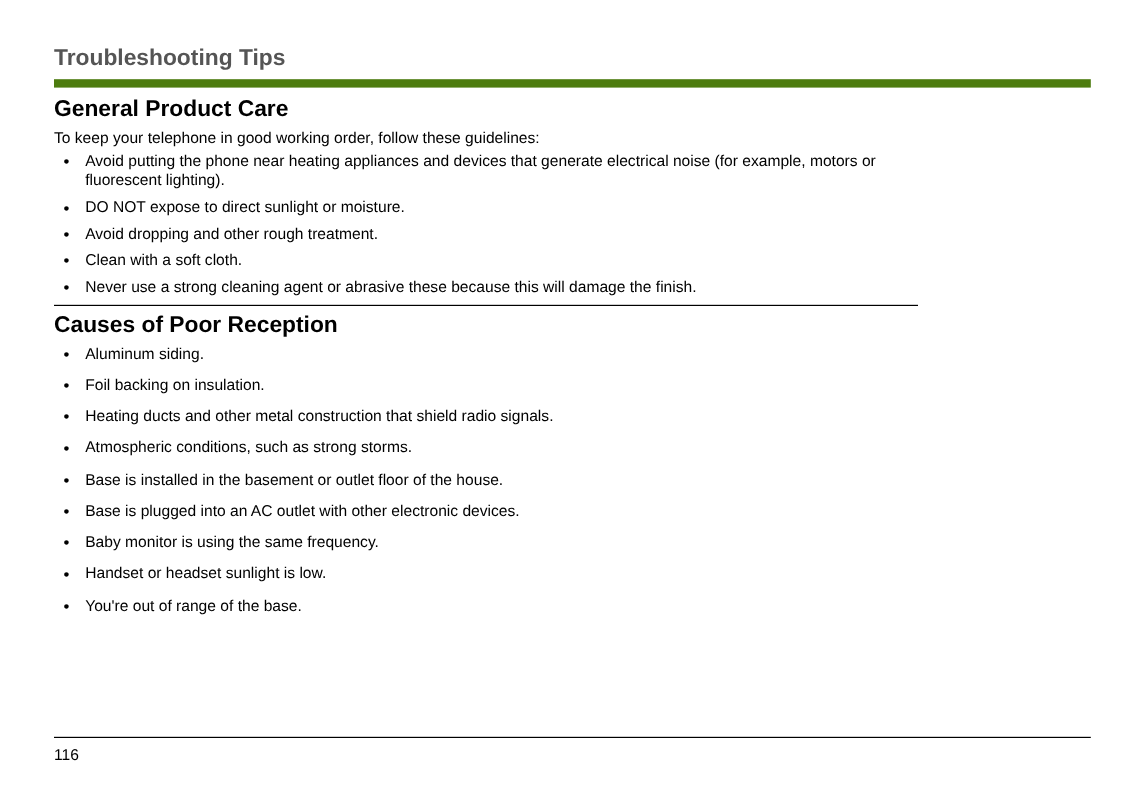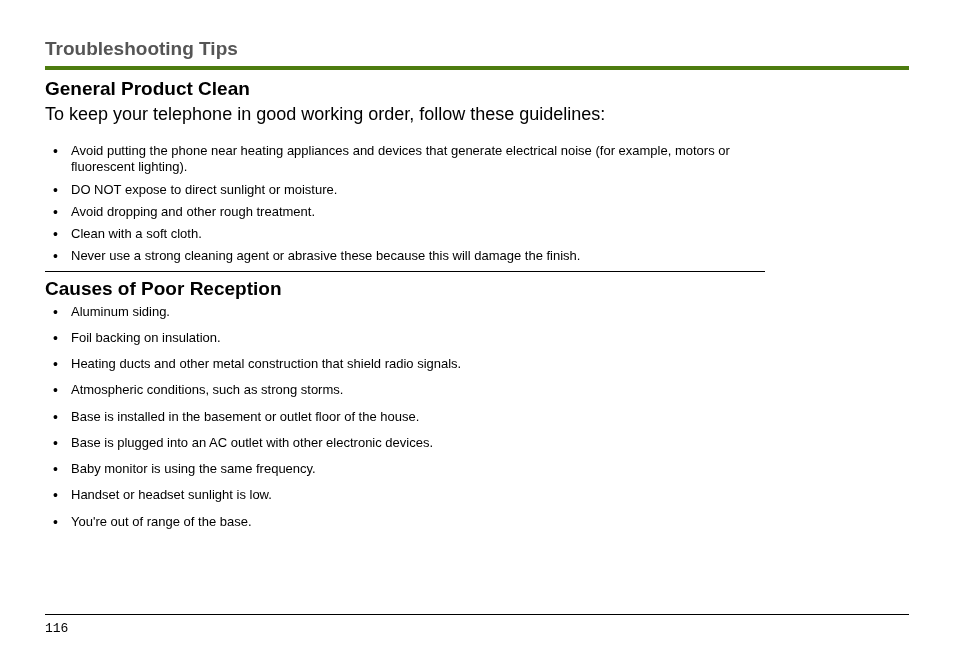--- a/index.html
+++ b/index.html
@@ -13,34 +13,34 @@
       background: #ffffff;
       font-family: 'Trebuchet MS', 'Lucida Grande', Arial, sans-serif;
       color: #000000;
       padding: 38px 45px 20px 45px;
       position: relative;
     }
     .page-title {
       font-size: 19px;
       font-weight: bold;
       color: #555555;
-      border-bottom: 4px solid #4d7c0f;
+      border-bottom: 7px solid #4d7c0f;
       padding-bottom: 6px;
       margin-bottom: 8px;
     }
     .section-heading {
       font-size: 19px;
       font-weight: bold;
       color: #000000;
       margin-top: 4px;
       margin-bottom: 4px;
     }
     .intro-text {
-      font-size: 18px;
-      margin-bottom: 18px;
+      font-size: 13px;
+      margin-bottom: 4px;
     }
     .bullet-list {
       list-style: none;
       margin-bottom: 4px;
     }
     .bullet-list li {
       font-size: 13px;
       position: relative;
       padding-left: 26px;
       margin-bottom: 6px;
@@ -61,32 +61,31 @@
       margin-bottom: 10px;
     }
     .footer {
       position: absolute;
       bottom: 20px;
       left: 45px;
       right: 45px;
       border-top: 1px solid #000000;
       padding-top: 6px;
       font-size: 13px;
-      font-family: Liberation Mono, monospace;
     }
     .constrained {
       max-width: 720px;
     }
   </style>
 </head>
 <body>
 
 <h1 class="page-title">Troubleshooting Tips</h1>
 
-<h2 class="section-heading">General Product Clean</h2>
+<h2 class="section-heading">General Product Care</h2>
 
 <p class="intro-text">To keep your telephone in good working order, follow these guidelines:</p>
 
 <ul class="bullet-list constrained">
   <li>Avoid putting the phone near heating appliances and devices that generate electrical noise (for example, motors or fluorescent lighting).</li>
   <li>DO NOT expose to direct sunlight or moisture.</li>
   <li>Avoid dropping and other rough treatment.</li>
   <li>Clean with a soft cloth.</li>
   <li>Never use a strong cleaning agent or abrasive these because this will damage the finish.</li>
 </ul>

